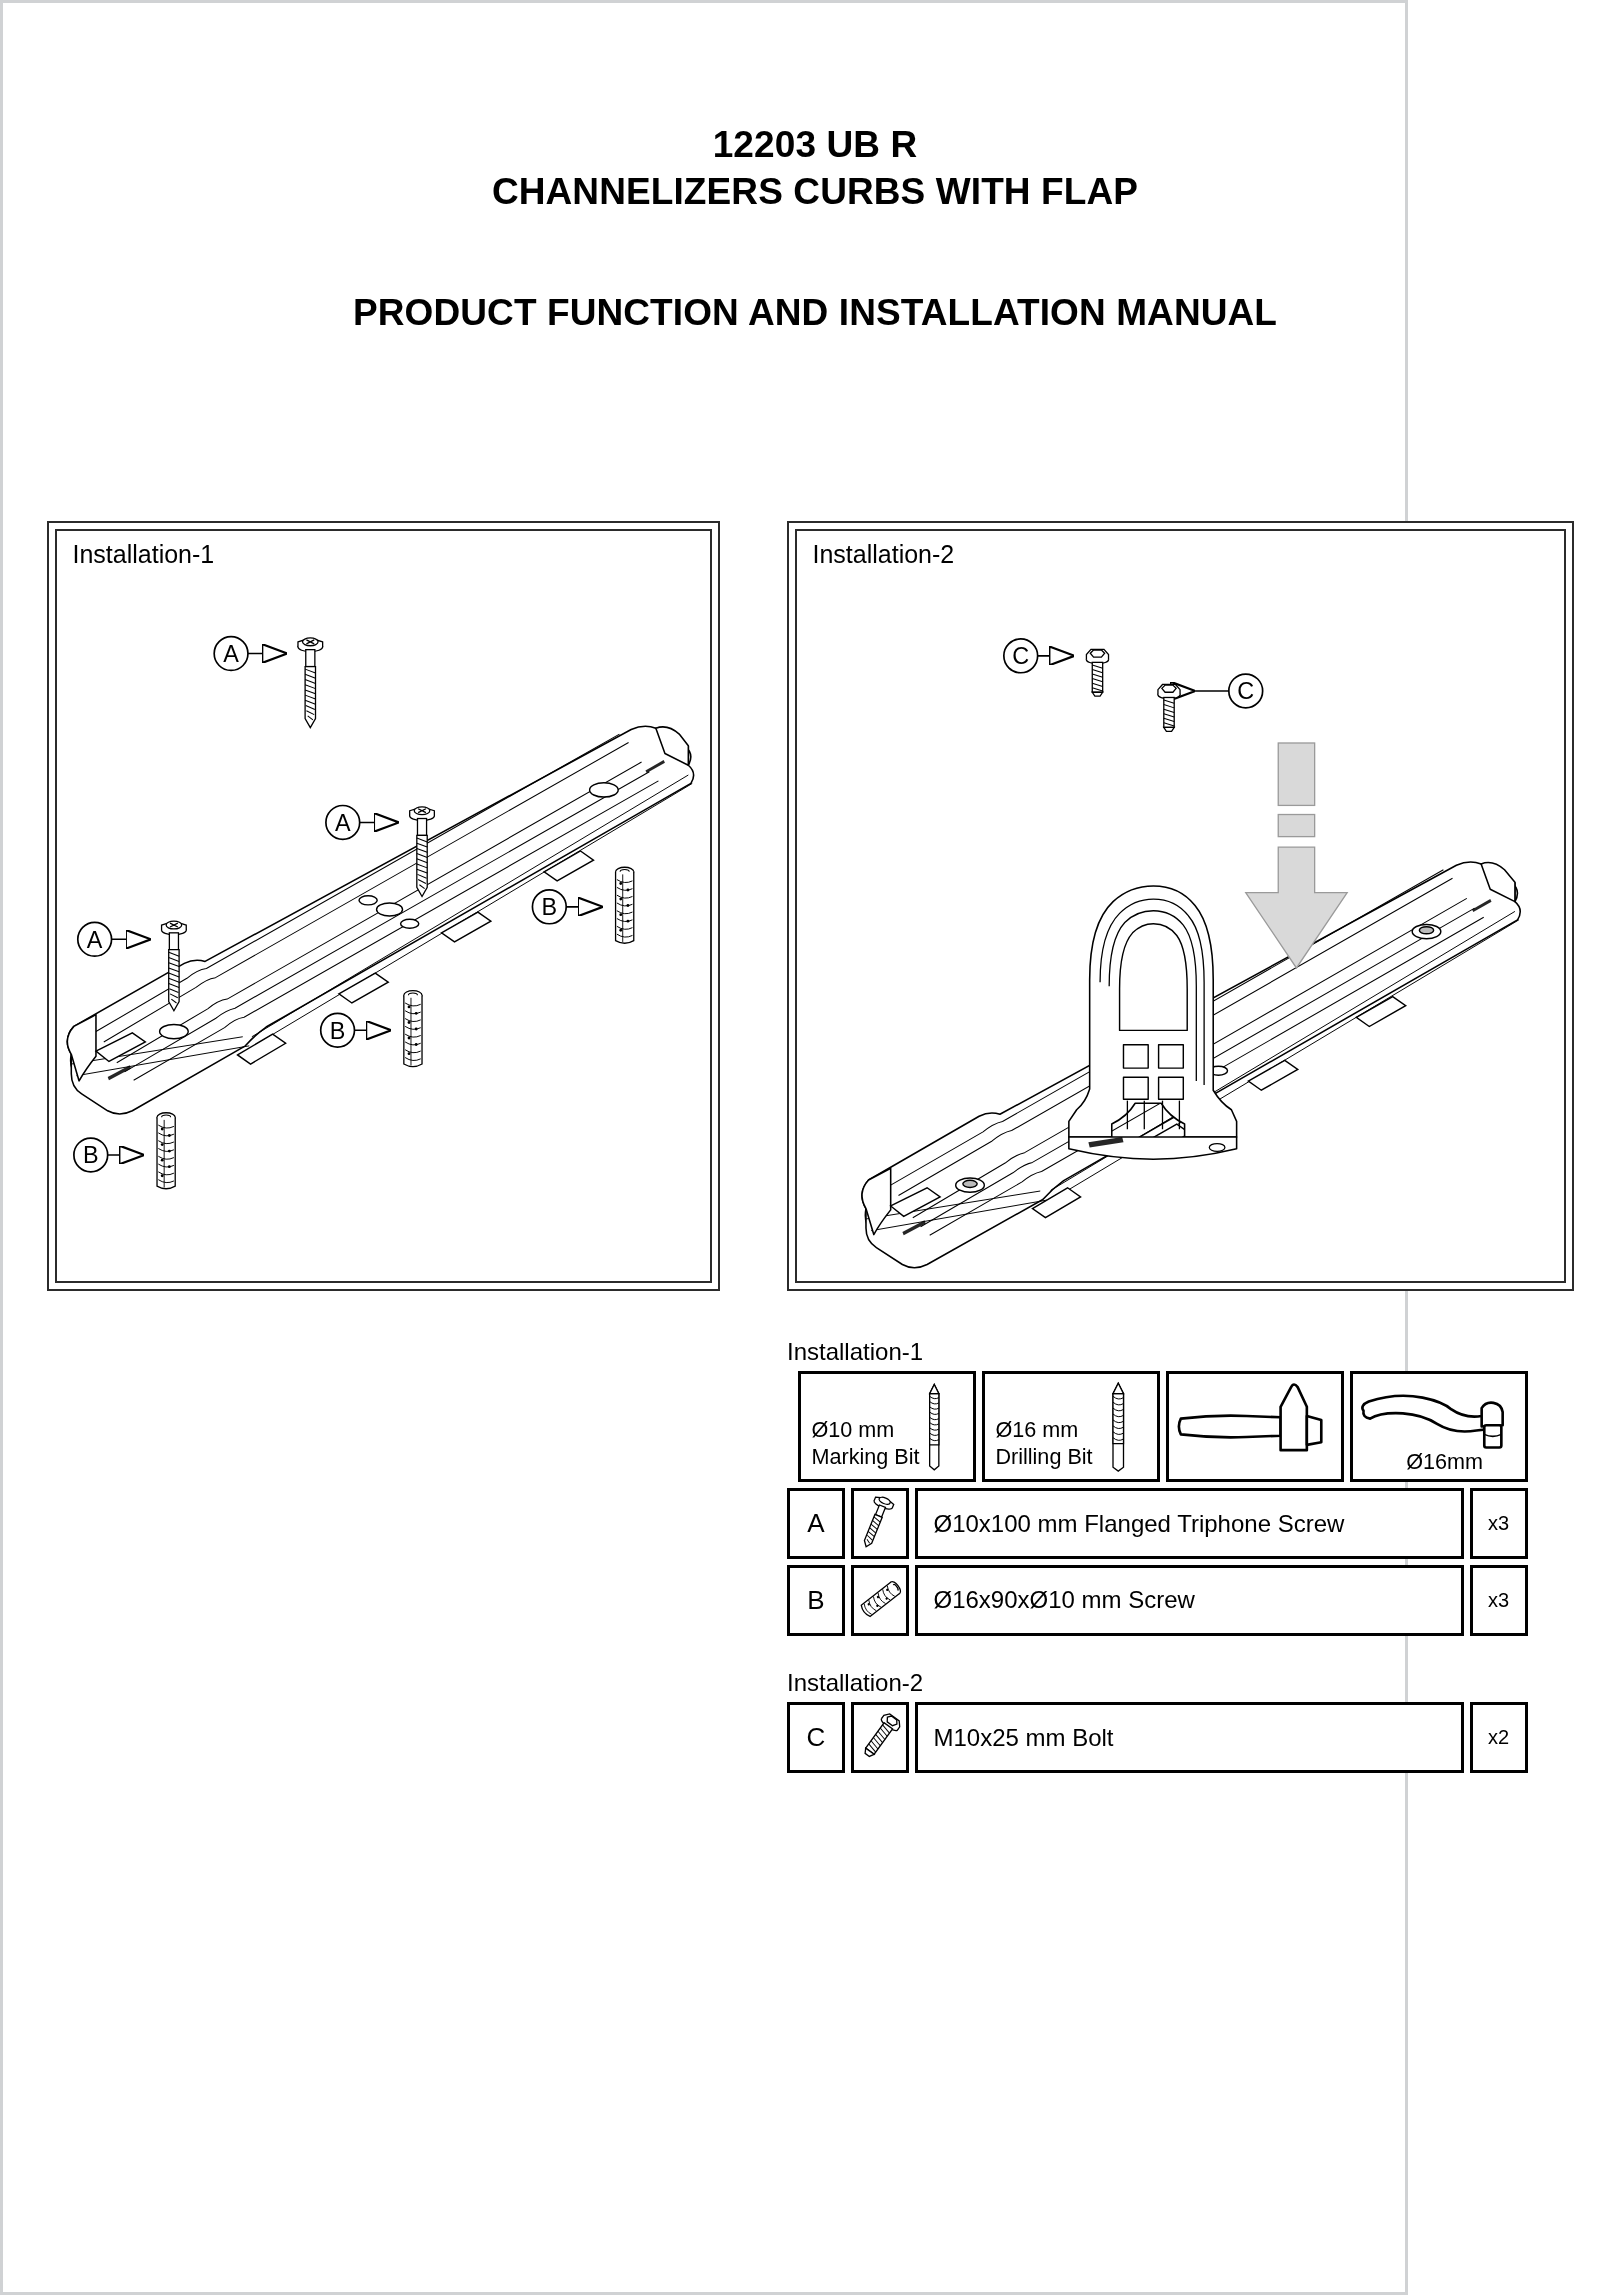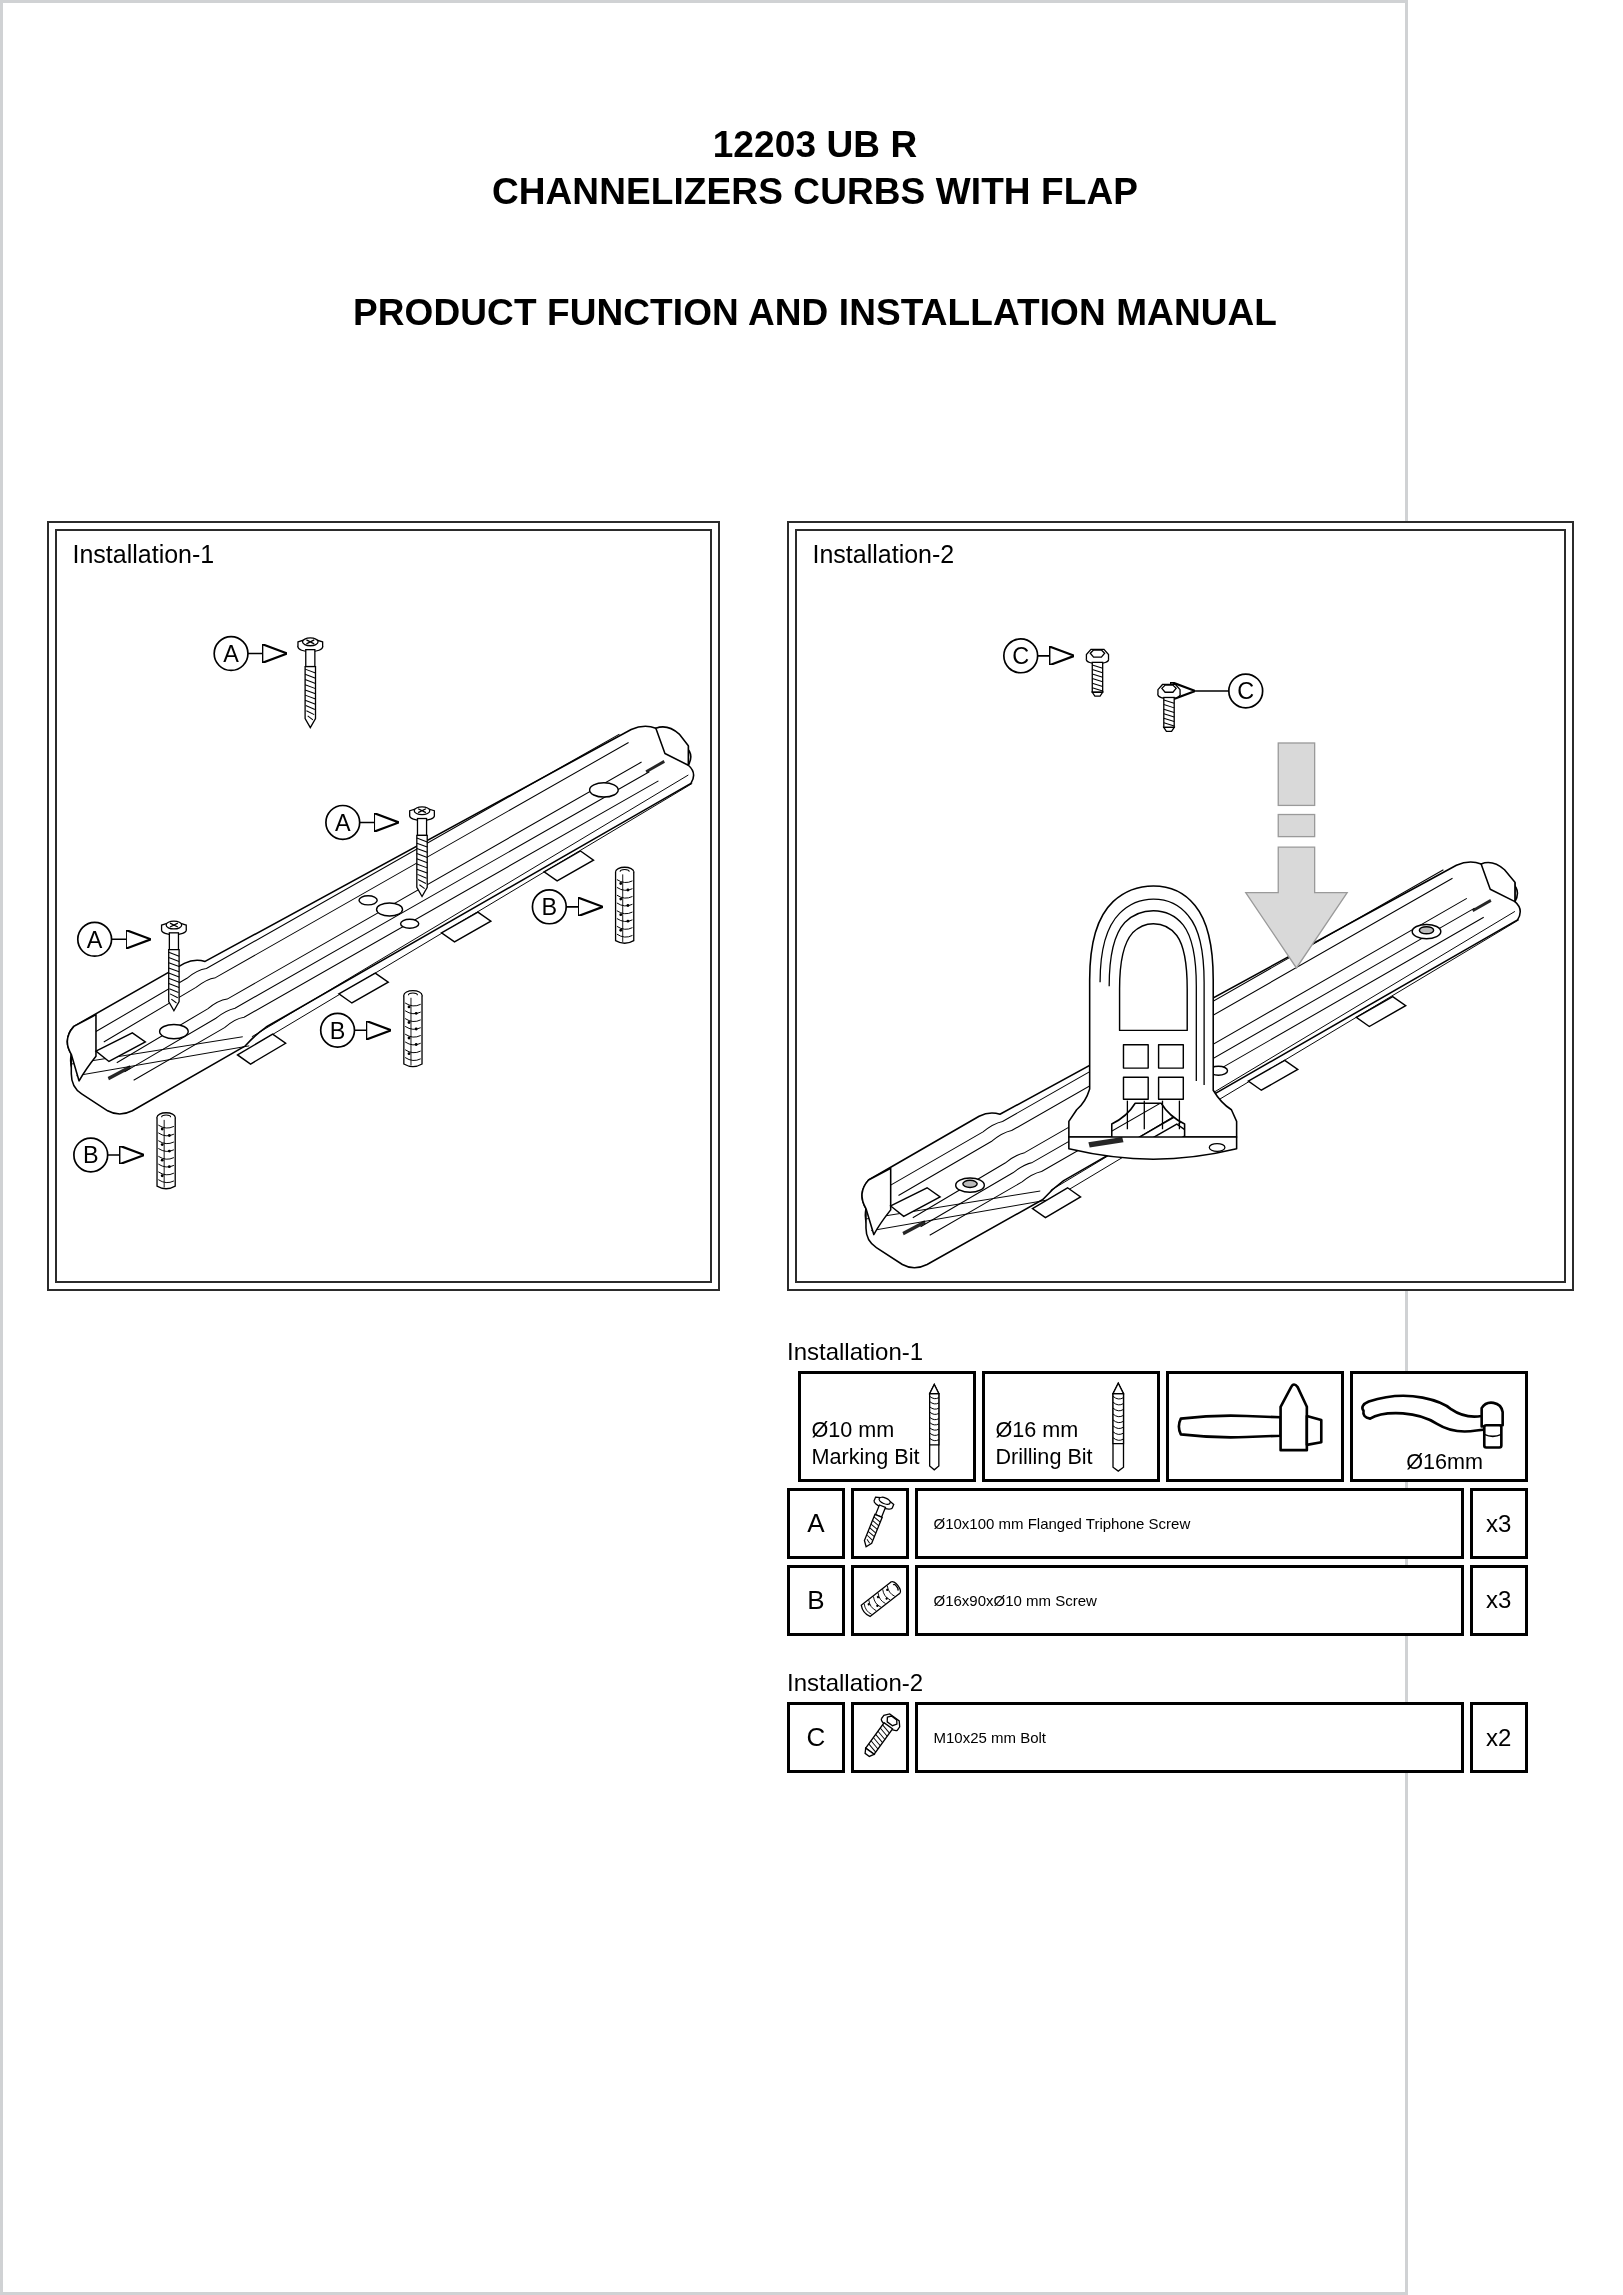--- a/index.html
+++ b/index.html
@@ -151,27 +151,27 @@
   }
   .cell-icon {
     width: 58px;
     justify-content: center;
   }
   .cell-icon svg { display: block; }
   .cell-desc {
     flex: 0 0 auto;
     width: 549px;
     padding-left: 15.7px;
-    font-size: 15px;
+    font-size: 24px;
     white-space: nowrap;
   }
   .cell-qty {
     width: 58px;
     justify-content: center;
-    font-size: 24px;
+    font-size: 20px;
   }
 </style>
 </head>
 <body>
 
 <div class="page">
 
   <div class="title-block">
     <div class="title-line title-model">12203 UB R</div>
     <div class="title-line title-product">CHANNELIZERS CURBS WITH FLAP</div>

